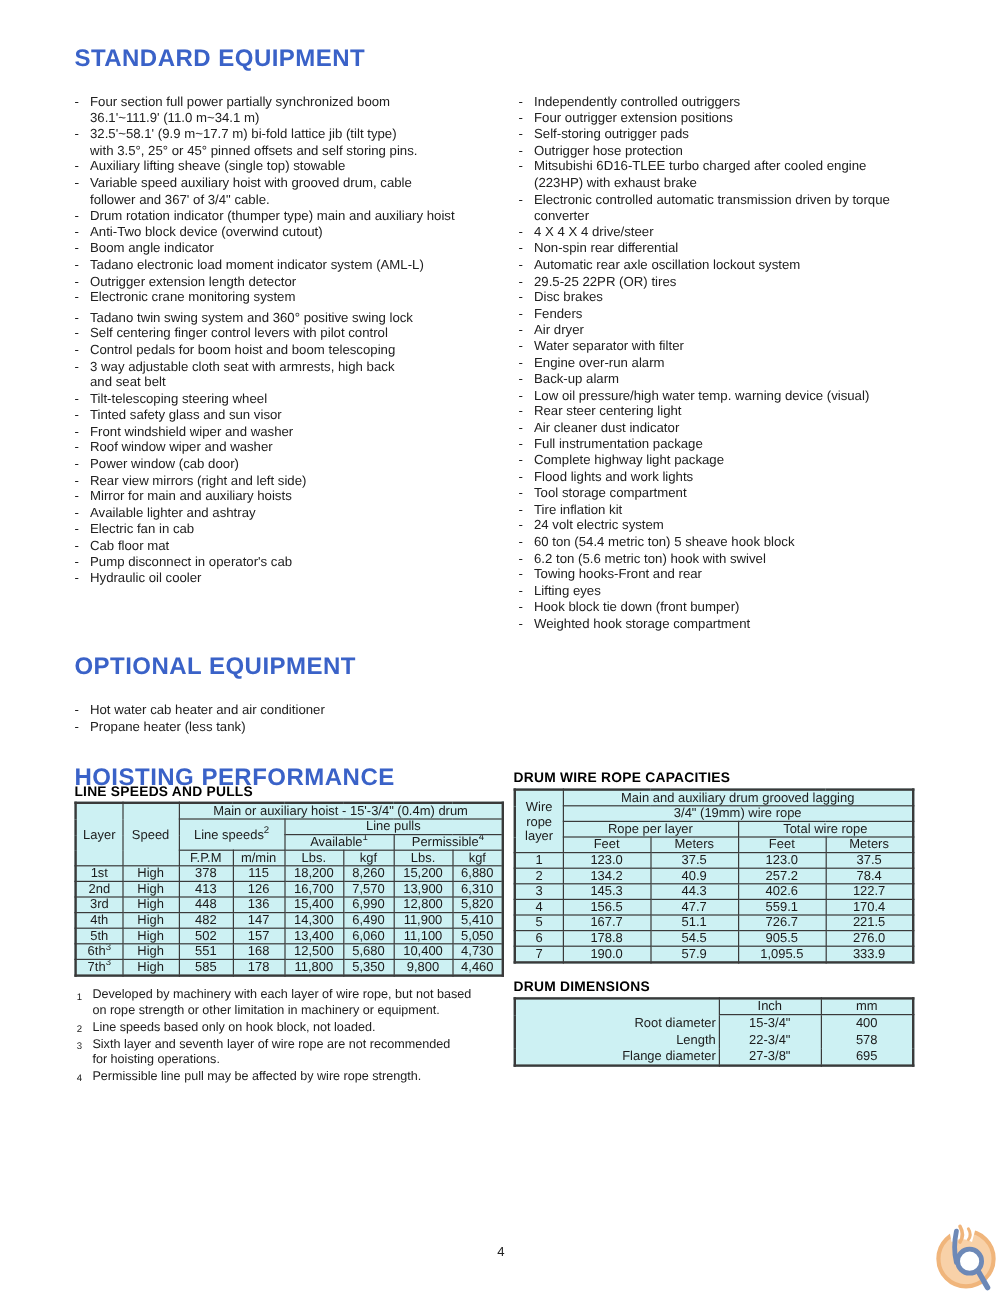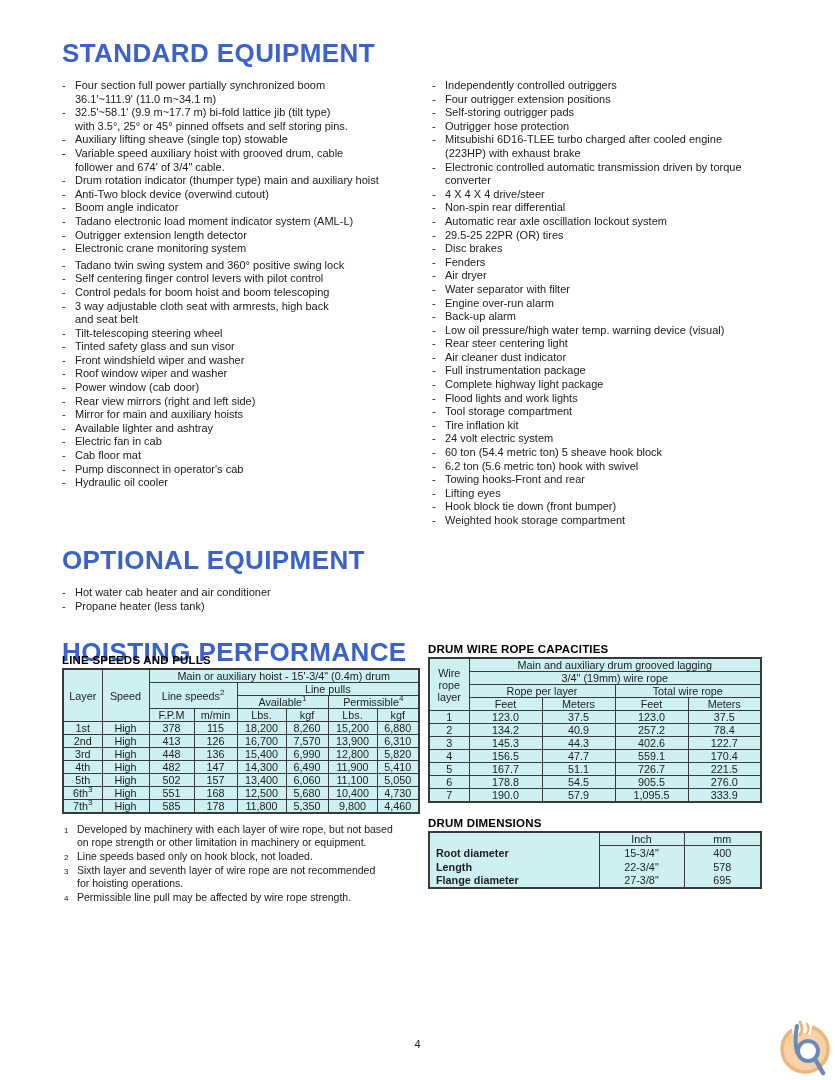--- a/index.html
+++ b/index.html
@@ -7,21 +7,21 @@
     --table-fill:#cdf1f3;
     --table-border:#3a3a3a;
     --logo-orange:#eda55f;
     --logo-fill:#f7c795;
     --logo-blue:#4d6fa8;
   }
   *{box-sizing:border-box;}
   body{margin:0;background:#ffffff;font-family:"Liberation Sans",sans-serif;color:#1c1c1c;}
   .page{position:relative;width:835px;height:1080px;background:#ffffff;overflow:hidden;}
 
-  .h-blue{position:absolute;margin:0;color:var(--heading-blue);font-size:26px;font-weight:bold;letter-spacing:.4px;white-space:nowrap;}
+  .h-blue{position:absolute;margin:0;color:var(--heading-blue);font-size:20px;font-weight:bold;letter-spacing:.4px;white-space:nowrap;}
   #std-title{left:62px;top:38px;}
   #opt-title{left:62px;top:545px;}
   #hoist-title{left:62px;top:637px;}
 
   ul.bullet-list{list-style:none;margin:0;padding:0;position:absolute;font-size:11px;line-height:13.6px;color:#202020;}
   #std-left{left:62px;top:79px;width:372px;}
   #std-right{left:432px;top:79px;width:346px;}
   #opt-list{left:62px;top:586px;width:420px;}
   .bullet-list li{position:relative;padding-left:13px;}
   #std-left li:nth-child(12){margin-top:3px;}
@@ -37,40 +37,40 @@
   table.grid sup{font-size:8px;line-height:0;}
 
   #footnotes{margin-top:9px;font-size:10.5px;line-height:13px;color:#202020;width:380px;}
   .fn{position:relative;padding-left:15px;margin-bottom:1px;}
   .fn sup{position:absolute;left:2px;top:1px;font-size:8px;}
   .fn .txt{white-space:pre-line;}
 
   .dims-cap{margin-top:14px;}
   table.dims td{border-top:none;border-bottom:none;height:14px;}
   table.dims th.blank{border-bottom:none;}
-  table.dims td:first-child{text-align:left;padding-left:6px;font-weight:bold;}
+  table.dims td:first-child{text-align:right;padding-left:6px;}
 
   #page-num{position:absolute;left:0;top:1038px;width:835px;text-align:center;font-size:11px;color:#222;}
   #logo{position:absolute;left:778px;top:1018px;}
 </style>
 </head>
 <body>
 
 <div class="page">
 
   <h1 class="h-blue" id="std-title">STANDARD EQUIPMENT</h1>
   <ul class="bullet-list" id="std-left">
       <li><span class="dash">-</span><span class="txt">Four section full power partially synchronized boom
 36.1'~111.9' (11.0 m~34.1 m)</span></li>
       <li><span class="dash">-</span><span class="txt">32.5'~58.1' (9.9 m~17.7 m) bi-fold lattice jib (tilt type)
 with 3.5°, 25° or 45° pinned offsets and self storing pins.</span></li>
       <li><span class="dash">-</span><span class="txt">Auxiliary lifting sheave (single top) stowable</span></li>
       <li><span class="dash">-</span></li>
       <li><span class="dash">-</span><span class="txt">Variable speed auxiliary hoist with grooved drum, cable
-follower and 674' of 3/4" cable.</span></li>
+follower and 367' of 3/4" cable.</span></li>
       <li><span class="dash">-</span><span class="txt">Drum rotation indicator (thumper type) main and auxiliary hoist</span></li>
       <li><span class="dash">-</span><span class="txt">Anti-Two block device (overwind cutout)</span></li>
       <li><span class="dash">-</span><span class="txt">Boom angle indicator</span></li>
       <li><span class="dash">-</span><span class="txt">Tadano electronic load moment indicator system (AML-L)</span></li>
       <li><span class="dash">-</span><span class="txt">Outrigger extension length detector</span></li>
       <li><span class="dash">-</span><span class="txt">Electronic crane monitoring system</span></li>
       <li><span class="dash">-</span><span class="txt">Tadano twin swing system and 360° positive swing lock</span></li>
       <li><span class="dash">-</span><span class="txt">Self centering finger control levers with pilot control</span></li>
       <li><span class="dash">-</span><span class="txt">Control pedals for boom hoist and boom telescoping</span></li>
       <li><span class="dash">-</span><span class="txt">3 way adjustable cloth seat with armrests, high back

